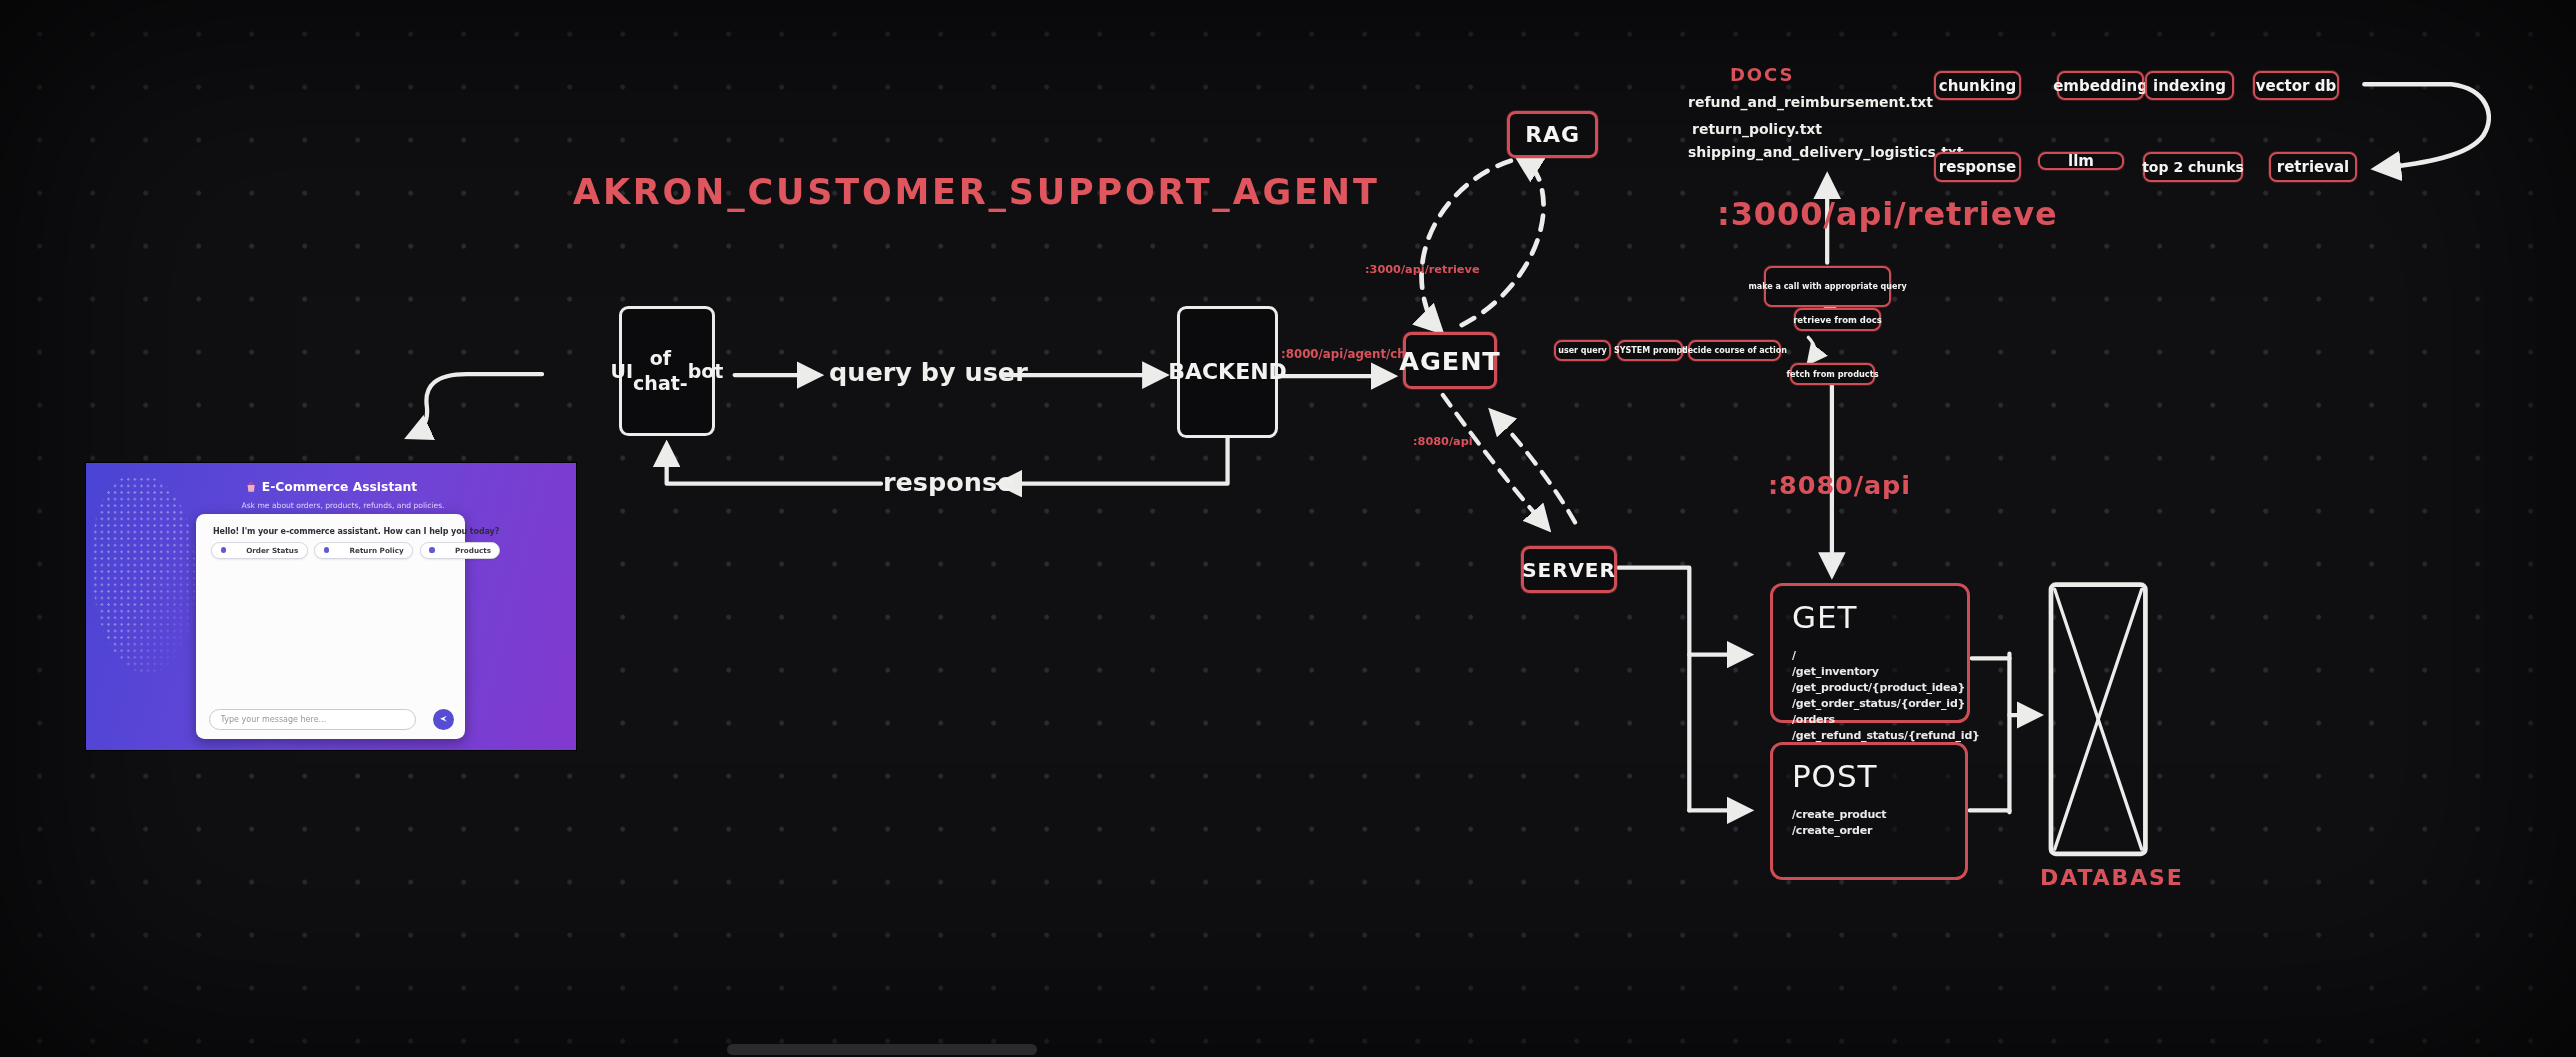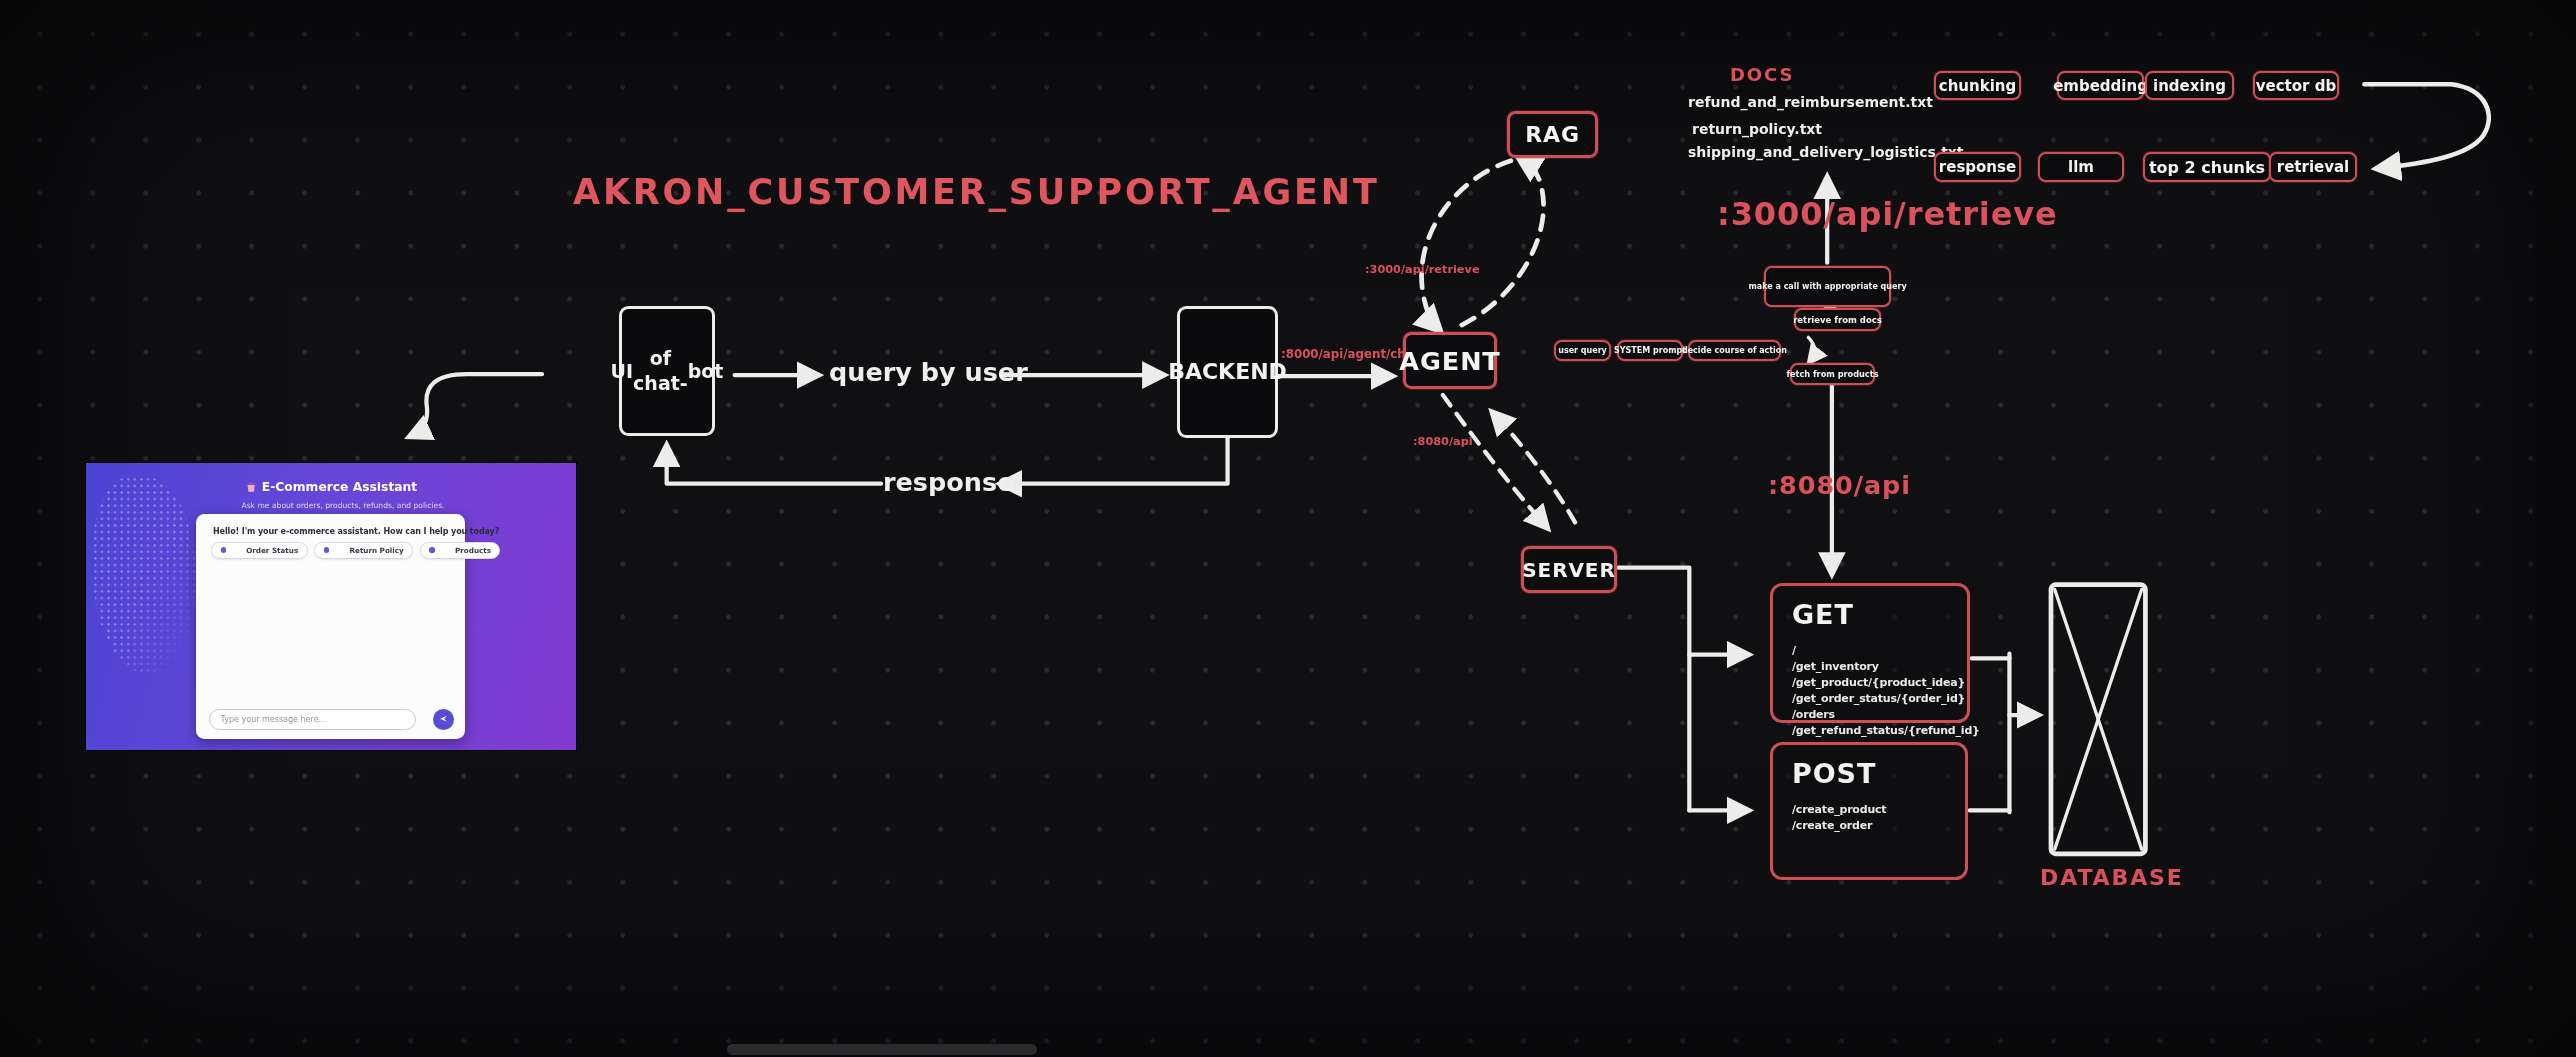--- a/index.html
+++ b/index.html
@@ -18,21 +18,21 @@
   .lblr{color:#d9525b;font-weight:700;white-space:nowrap;}
   .node{background:#0b0b0d;border:3.8px solid #ececea;border-radius:9.4px;color:#f2f2f0;
         display:flex;flex-direction:row;align-items:center;justify-content:center;
         font-weight:700;text-align:center;line-height:1.3;box-sizing:border-box;}
   .rnode{background:#0d0d0f;border:3.3px solid #cf4d55;border-radius:8.5px;color:#f4f4f2;
         display:flex;align-items:center;justify-content:center;font-weight:700;
         text-align:center;box-sizing:border-box;white-space:nowrap;box-shadow:0 0 0 0.9px rgba(207,77,85,.25);}
   .rpill{border-width:2.4px;border-radius:7.6px;}
   .apibox{background:rgba(13,13,15,.6);border:3.8px solid #cf4d55;border-radius:12.3px;color:#f2f2f0;
         box-sizing:border-box;padding:13.2px 0 0 19px;}
-  .apibox .method{font-size:27px;font-weight:700;letter-spacing:0.9px;}
+  .apibox .method{font-size:31px;font-weight:400;letter-spacing:0.9px;}
   .apibox .routes{margin-top:13.2px;font-size:11px;font-weight:700;line-height:16px;letter-spacing:-0.2px;color:#eaeaea;}
   
   .shot{left:85px;top:462px;width:492px;height:289px;
         background:linear-gradient(105deg,#4a44d4 0%,#6747d8 45%,#8239cf 100%);
         border:0.9px solid #000;box-sizing:border-box;overflow:hidden;}
   .blob{position:absolute;left:5.7px;top:13.2px;width:104px;height:198px;opacity:.55;
         background-image:radial-gradient(circle,rgba(255,255,255,.7) 0.9px,transparent 1.4px);
         background-size:6.6px 6.6px;border-radius:45% 60% 55% 65%;
         -webkit-mask-image:linear-gradient(120deg,#000 55%,transparent 90%);
         mask-image:linear-gradient(120deg,#000 55%,transparent 90%);}
@@ -177,22 +177,22 @@
   <div class="abs lblr" style="left:1730px;top:64px;font-size:18px;letter-spacing:1.9px;">DOCS</div>
   <div class="abs lblw" style="left:1688px;top:94px;font-size:14px;font-weight:600;">refund_and_reimbursement.txt</div>
   <div class="abs lblw" style="left:1692px;top:121px;font-size:14px;font-weight:600;">return_policy.txt</div>
   <div class="abs lblw" style="left:1688px;top:144px;font-size:14px;font-weight:600;">shipping_and_delivery_logistics.txt</div>
 
   <div class="abs rnode rpill" style="left:1934px;top:71px;width:87px;height:29px;font-size:15px;">chunking</div>
   <div class="abs rnode rpill" style="left:2040px;top:71px;width:87px;height:29px;font-size:15px;margin-left:17px;">embedding</div>
   <div class="abs rnode rpill" style="left:2145px;top:71px;width:89px;height:29px;font-size:15px;">indexing</div>
   <div class="abs rnode rpill" style="left:2253px;top:71px;width:86px;height:29px;font-size:15px;">vector db</div>
   <div class="abs rnode rpill" style="left:1934px;top:152px;width:87px;height:30px;font-size:15px;">response</div>
-  <div class="abs rnode rpill" style="left:2038px;top:152px;width:86px;height:30px;font-size:15px;">llm</div>
-  <div class="abs rnode rpill" style="left:2143px;top:152px;width:128px;height:30px;font-size:16px;">top 2 chunks</div>
+  <div class="abs rnode rpill" style="left:2038px;top:152px;width:86px;height:18px;font-size:15px;">llm</div>
+  <div class="abs rnode rpill" style="left:2143px;top:152px;width:100px;height:30px;font-size:14px;">top 2 chunks</div>
   <div class="abs rnode rpill" style="left:2269px;top:152px;width:88px;height:30px;font-size:15px;">retrieval</div>
 
   <div class="abs lblr" style="left:1717px;top:195px;font-size:32px;letter-spacing:0.9px;">:3000/api/retrieve</div>
   <div class="abs lblr" style="left:1768px;top:470px;font-size:25.5px;letter-spacing:0.9px;">:8080/api</div>
 
   <div class="abs rnode rpill" style="left:1764px;top:266px;width:127px;height:41px;font-size:8px;">make a call with appropriate query</div>
   <div class="abs rnode rpill" style="left:1554px;top:340px;width:57px;height:21px;font-size:8px;">user query</div>
   <div class="abs rnode rpill" style="left:1617px;top:340px;width:66px;height:21px;font-size:8px;">SYSTEM prompt</div>
   <div class="abs rnode rpill" style="left:1688px;top:340px;width:93px;height:21px;font-size:8px;">decide course of action</div>
   <div class="abs rnode rpill" style="left:1794px;top:308px;width:87px;height:23px;font-size:8.5px;">retrieve from docs</div>

